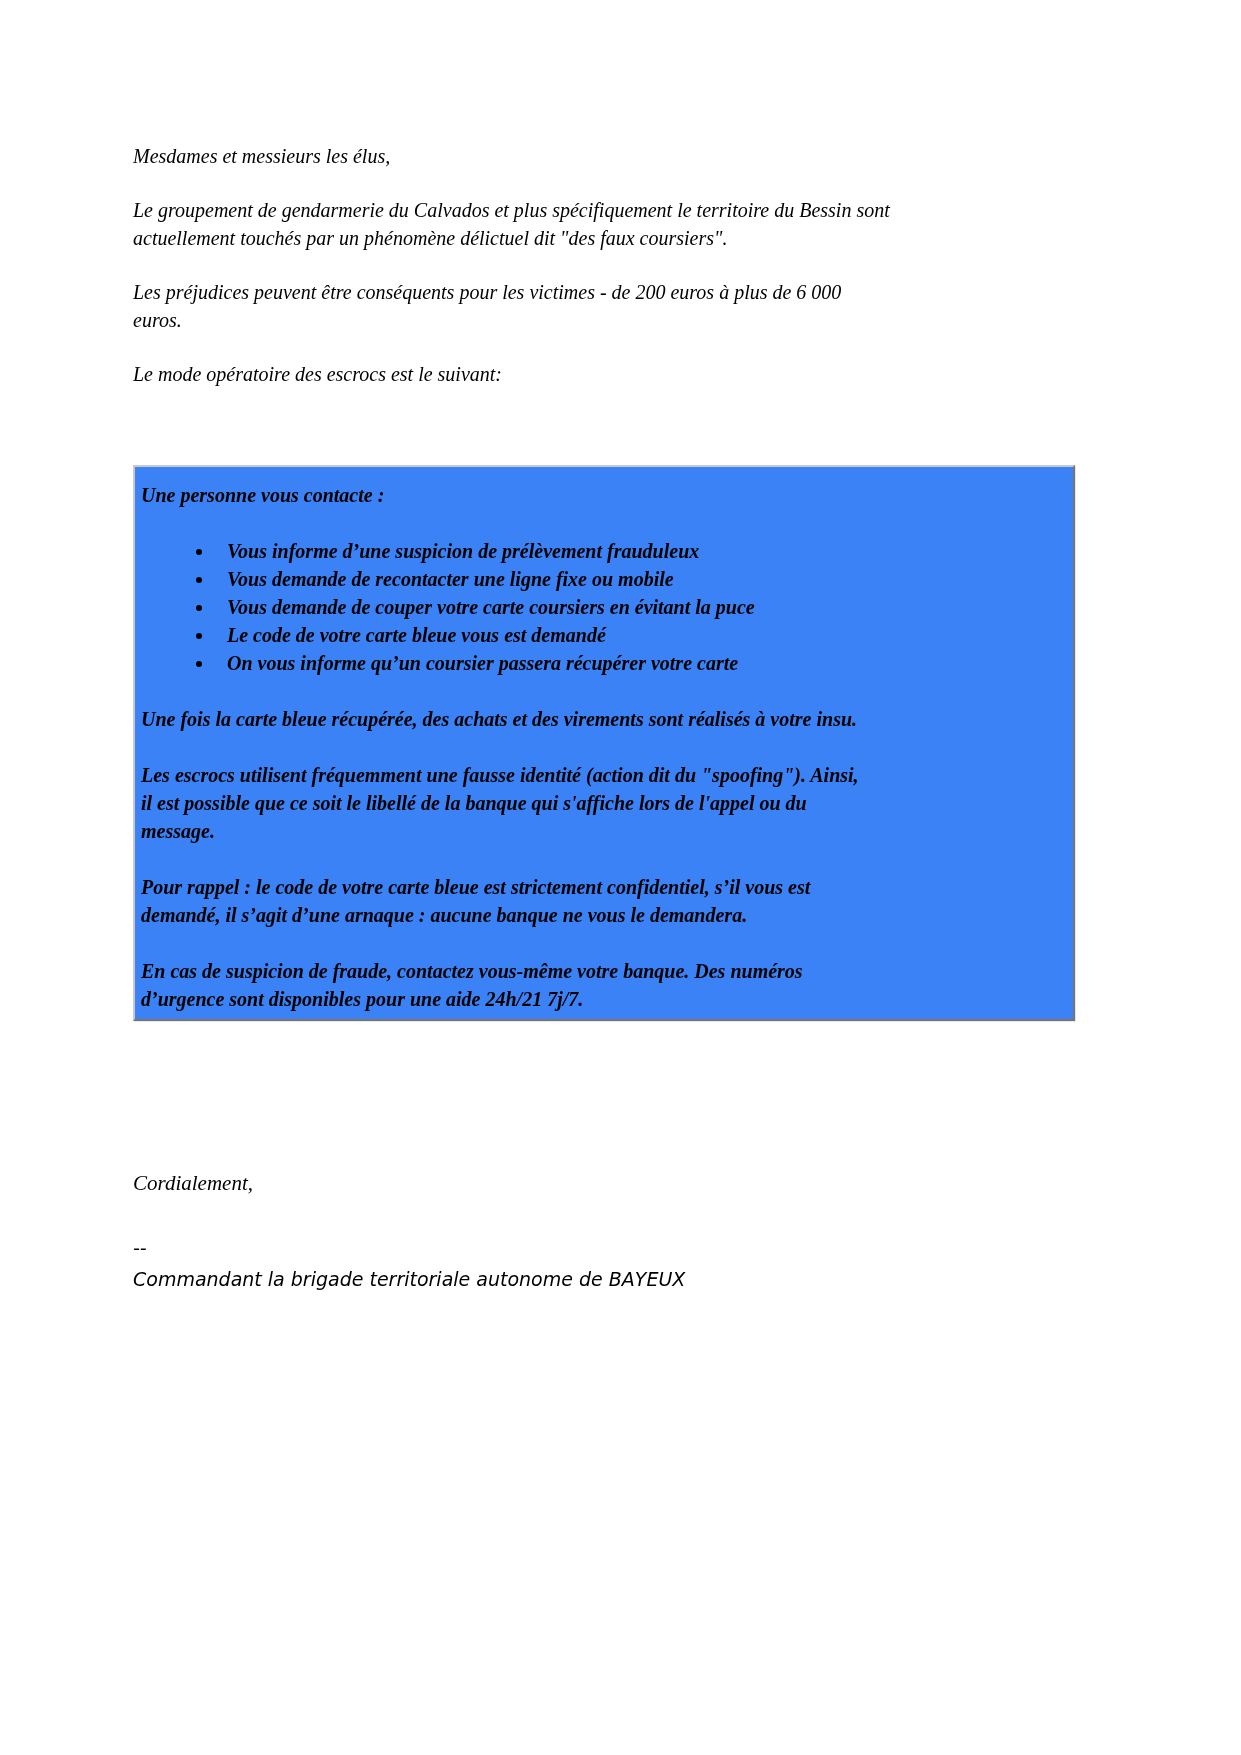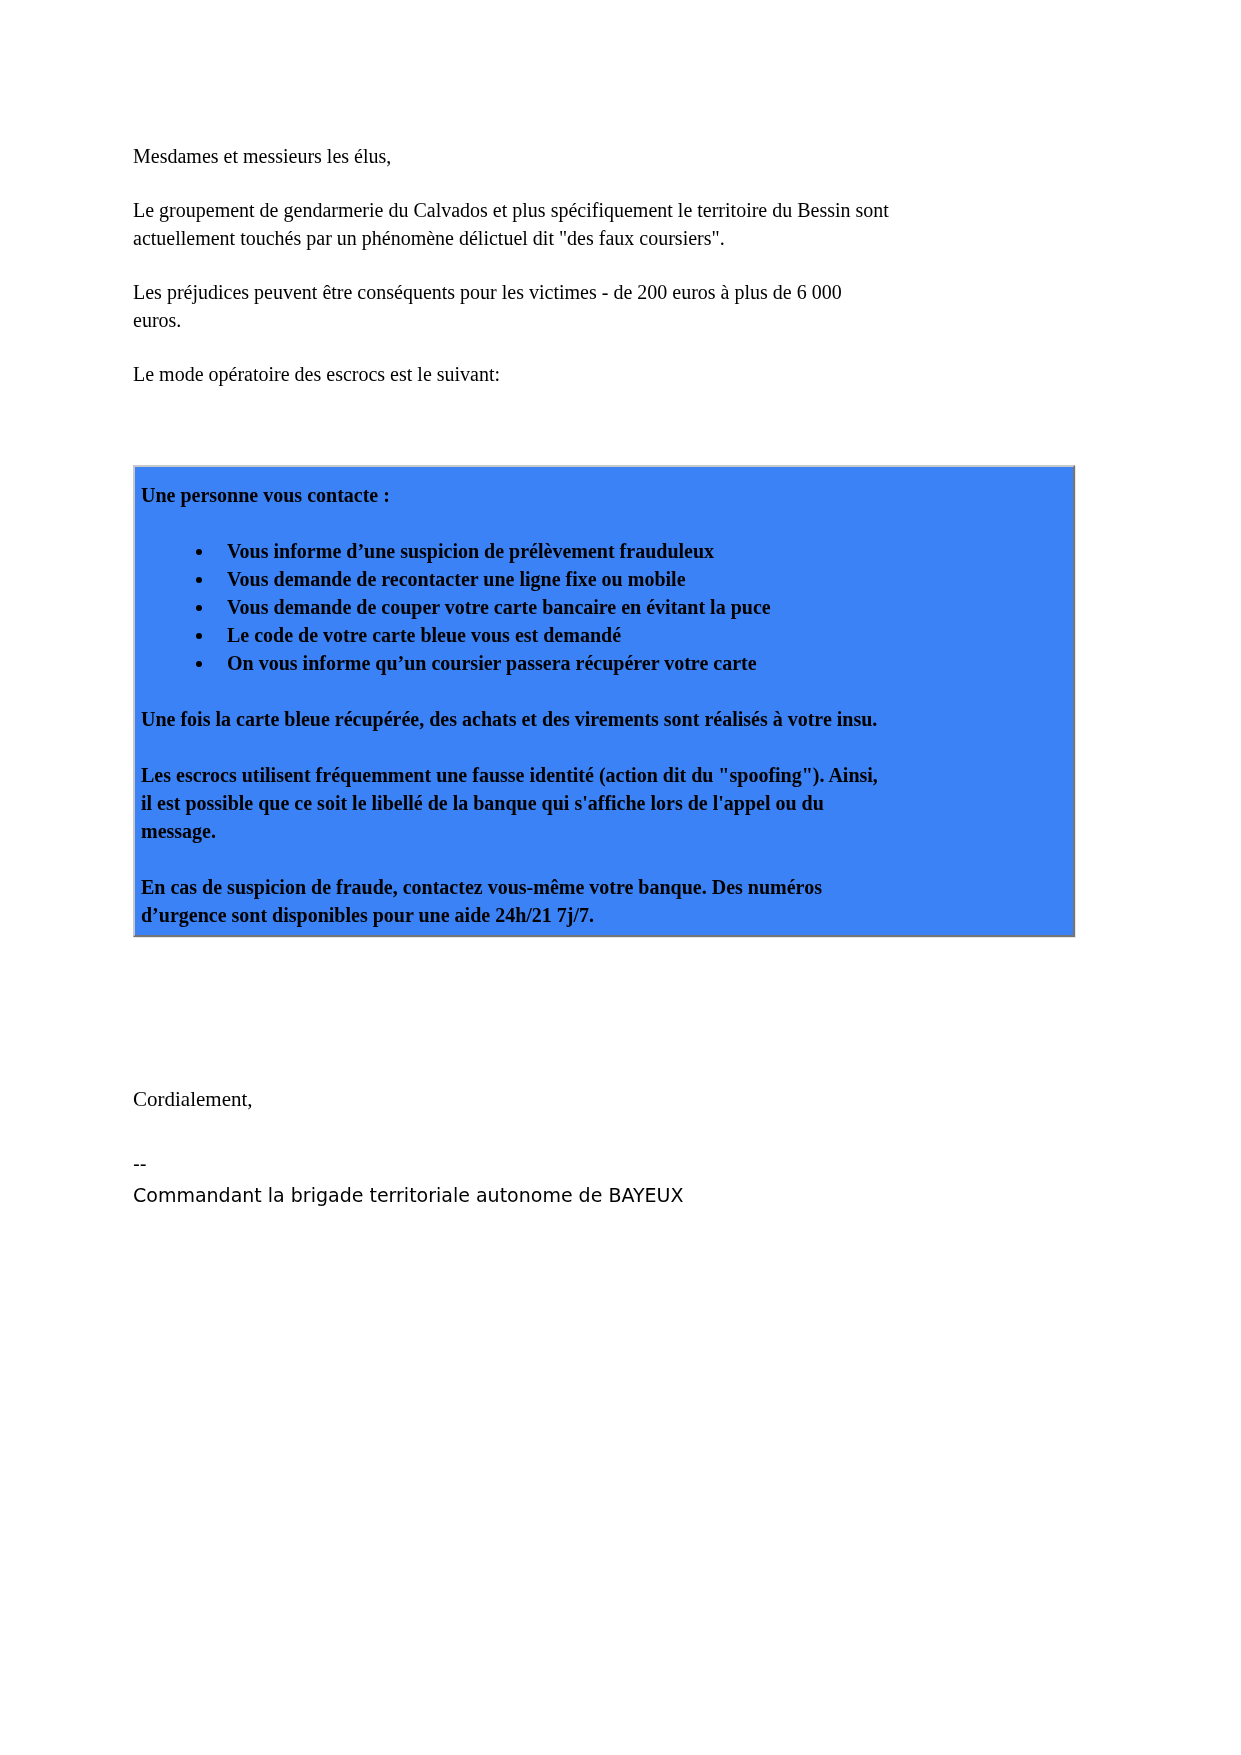--- a/index.html
+++ b/index.html
@@ -10,20 +10,21 @@
   }
   .page {
     position: relative;
     width: 1241px;
     height: 1554px;
     background: #ffffff;
     overflow: hidden;
     font-family: "Liberation Serif", serif;
     box-sizing: border-box;
     padding: 142px 166px 0 133px;
+    font-style: italic;
   }
   .content {
     width: 942px;
   }
   p.body-par {
     font-size: 20px;
     line-height: 28px;
     margin: 0 0 26px 0;
     white-space: pre-line;
   }
@@ -81,28 +82,30 @@
     <p class="body-par">Les préjudices peuvent être conséquents pour les victimes - de 200 euros à plus de 6 000
 euros.</p>
 
     <p class="body-par">Le mode opératoire des escrocs est le suivant:</p>
 
     <div class="notice-box">
       <p class="box-header">Une personne vous contacte :</p>
       <ul>
         <li>Vous informe d’une suspicion de prélèvement frauduleux</li>
         <li>Vous demande de recontacter une ligne fixe ou mobile</li>
-        <li>Vous demande de couper votre carte bancaire en évitant la puce</li>
+        <li>Vous demande de couper votre carte coursiers en évitant la puce</li>
         <li>Le code de votre carte bleue vous est demandé</li>
         <li>On vous informe qu’un coursier passera récupérer votre carte</li>
       </ul>
       <p class="box-par">Une fois la carte bleue récupérée, des achats et des virements sont réalisés à votre insu.</p>
       <p class="box-par">Les escrocs utilisent fréquemment une fausse identité (action dit du "spoofing"). Ainsi,
 il est possible que ce soit le libellé de la banque qui s'affiche lors de l'appel ou du
 message.</p>
+      <p class="box-par">Pour rappel : le code de votre carte bleue est strictement confidentiel, s’il vous est
+demandé, il s’agit d’une arnaque : aucune banque ne vous le demandera.</p>
       <p class="box-par">En cas de suspicion de fraude, contactez vous-même votre banque. Des numéros
 d’urgence sont disponibles pour une aide 24h/21 7j/7.</p>
     </div>
 
     <p class="closing">Cordialement,</p>
 
     <div class="signature">
       <div>--</div>
       <div>Commandant la brigade territoriale autonome de BAYEUX</div>
     </div>

